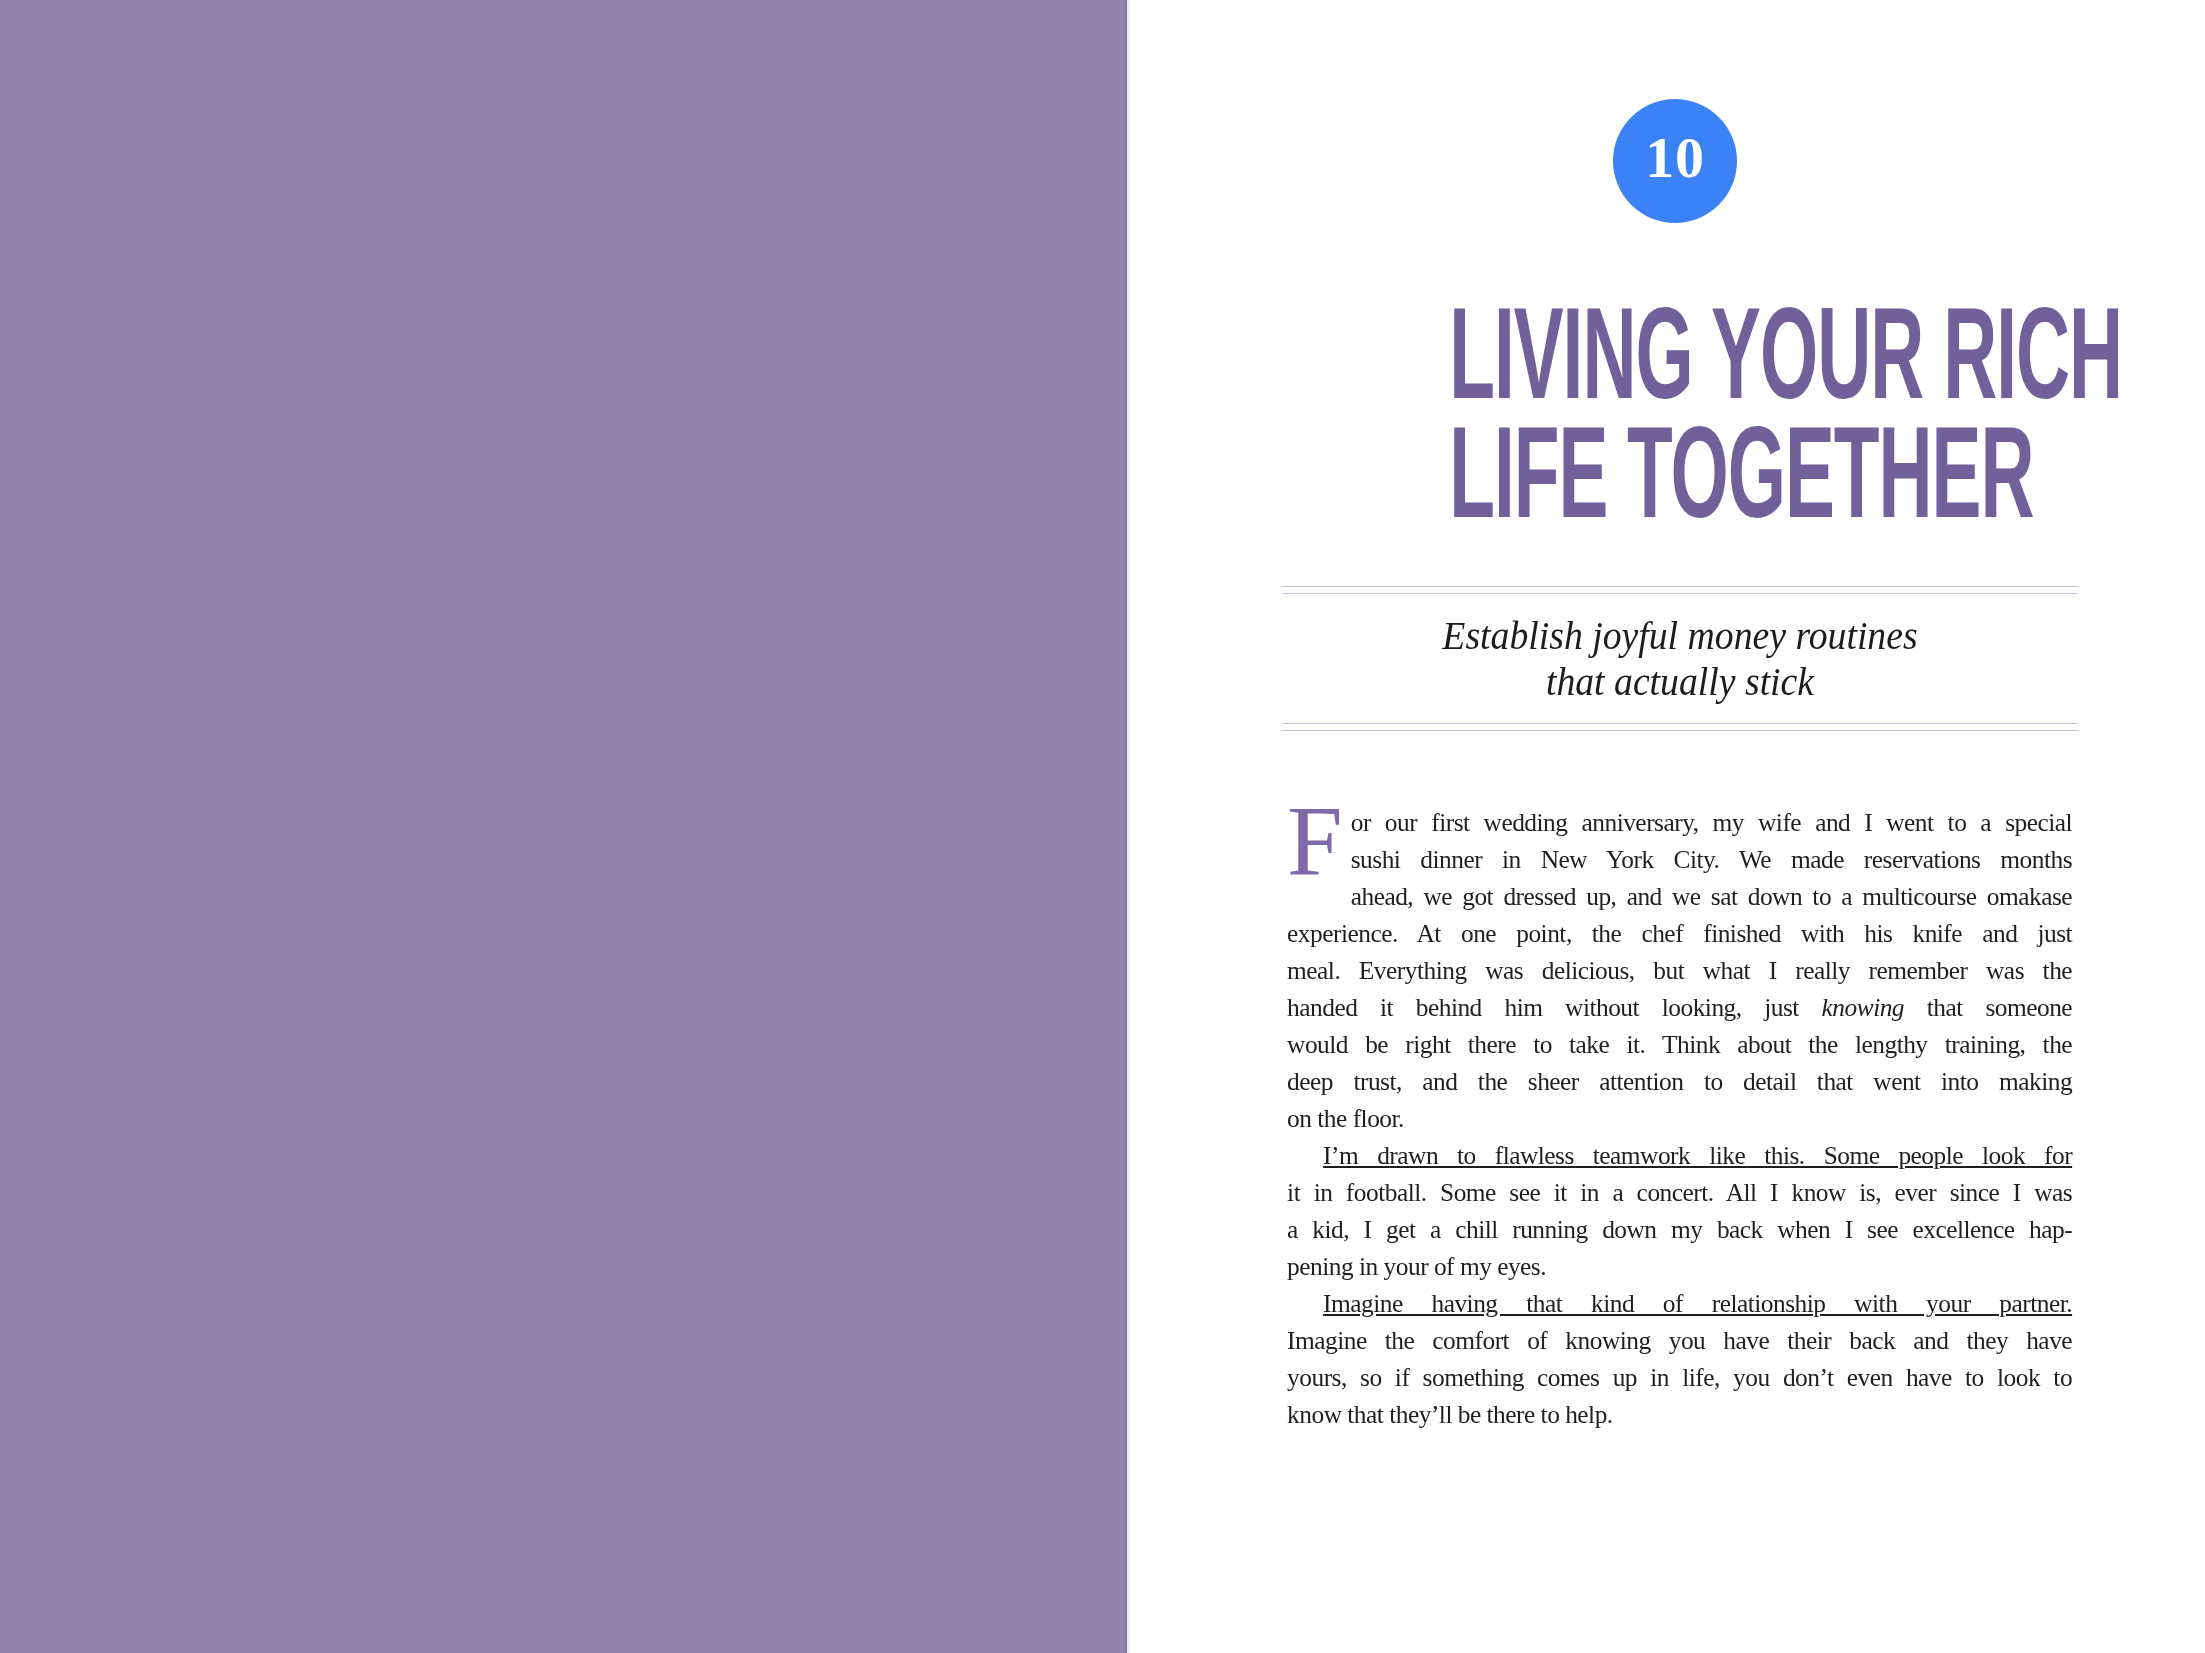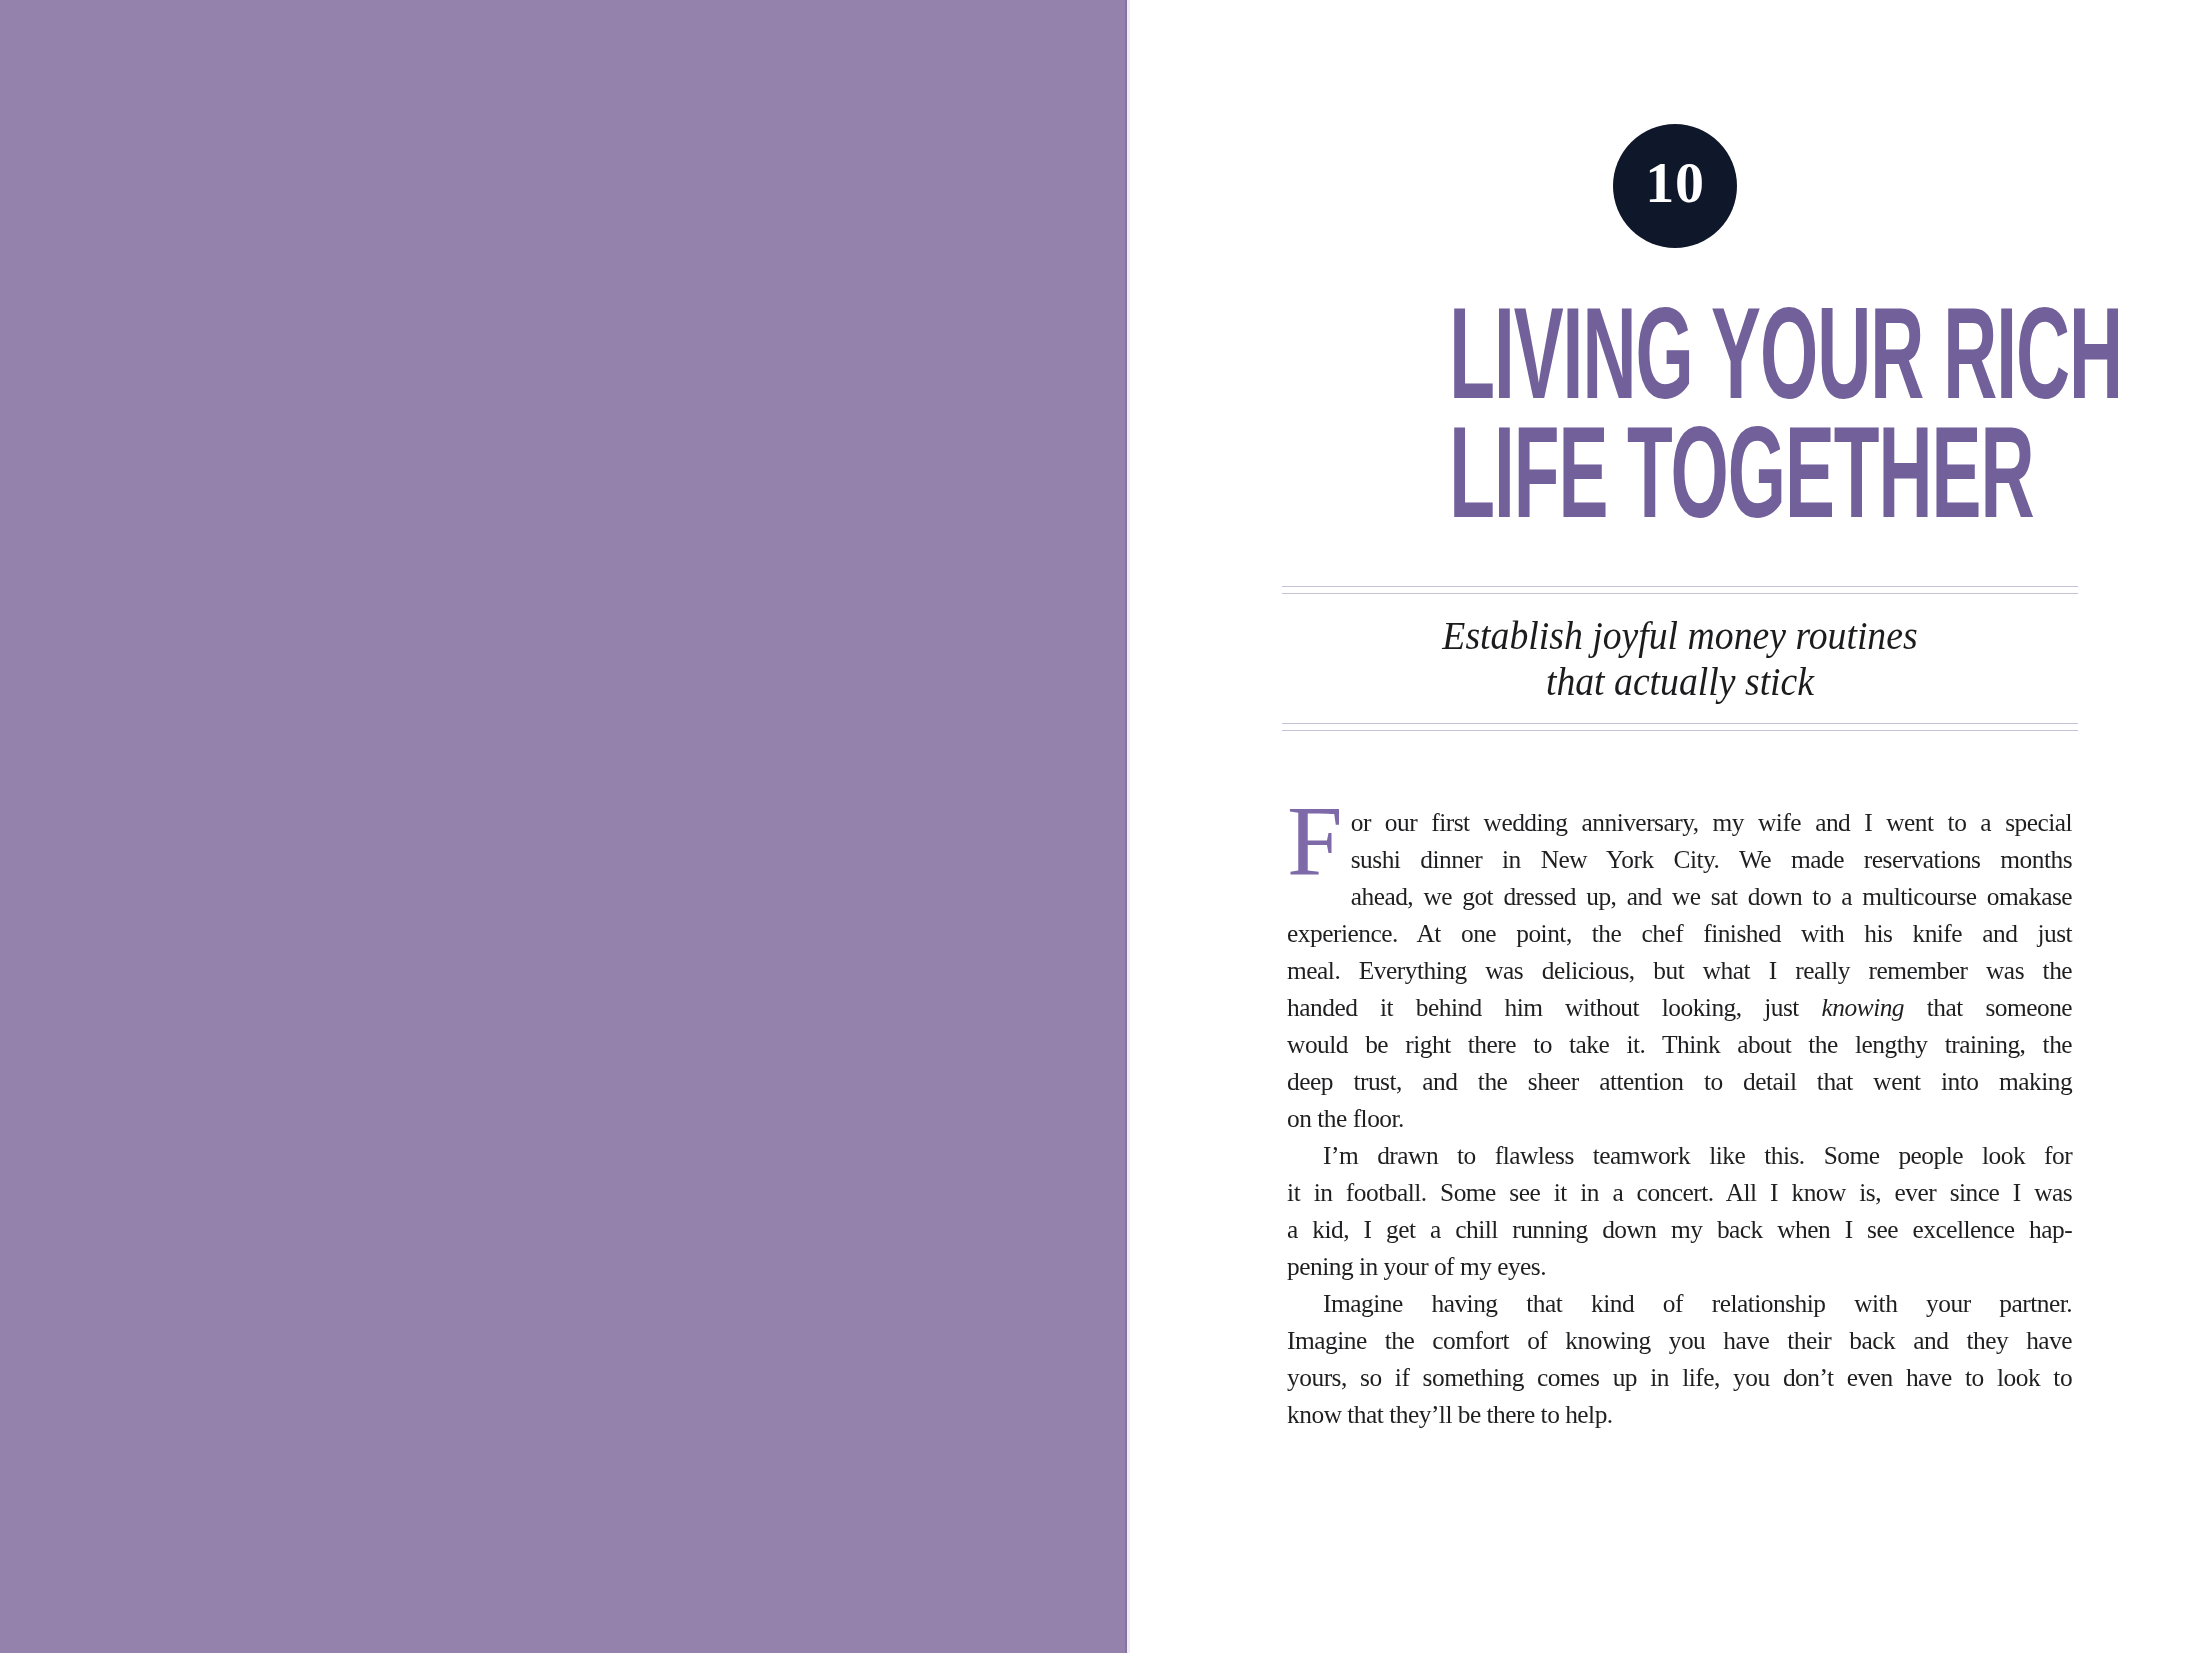--- a/index.html
+++ b/index.html
@@ -29,26 +29,26 @@
 
   
   .content {
     position: absolute;
     left: 1282px; top: 0;
     width: 796px; height: 1654px;
   }
 
   .chapter-badge {
     position: absolute;
-    top: 124px;
+    top: 99px;
     left: 50%;
     margin-left: -67px;
     width: 124px; height: 124px;
     border-radius: 50%;
-    background: #0f172a;
+    background: #3b82f6;
     display: flex;
     align-items: center;
     justify-content: center;
     text-align: right;
   }
   .chapter-badge .num {
     color: #ffffff;
     font-family: "Liberation Serif", serif;
     font-weight: bold;
     font-size: 58px;
@@ -125,21 +125,21 @@
   }
   .body-line {
     text-align: justify;
     text-align-last: justify;
     white-space: nowrap;
   }
   .body-line.last {
     text-align: center;
     text-align-last: left;
   }
-  .body-line.indent { padding-left: 36px; }
+  .body-line.indent { padding-left: 36px; text-decoration: underline; }
   .body-line em { }
 </style>
 </head>
 <body>
 
 <div class="page">
 
   <div class="left-panel"></div>
   <div class="gutter-highlight"></div>
 

